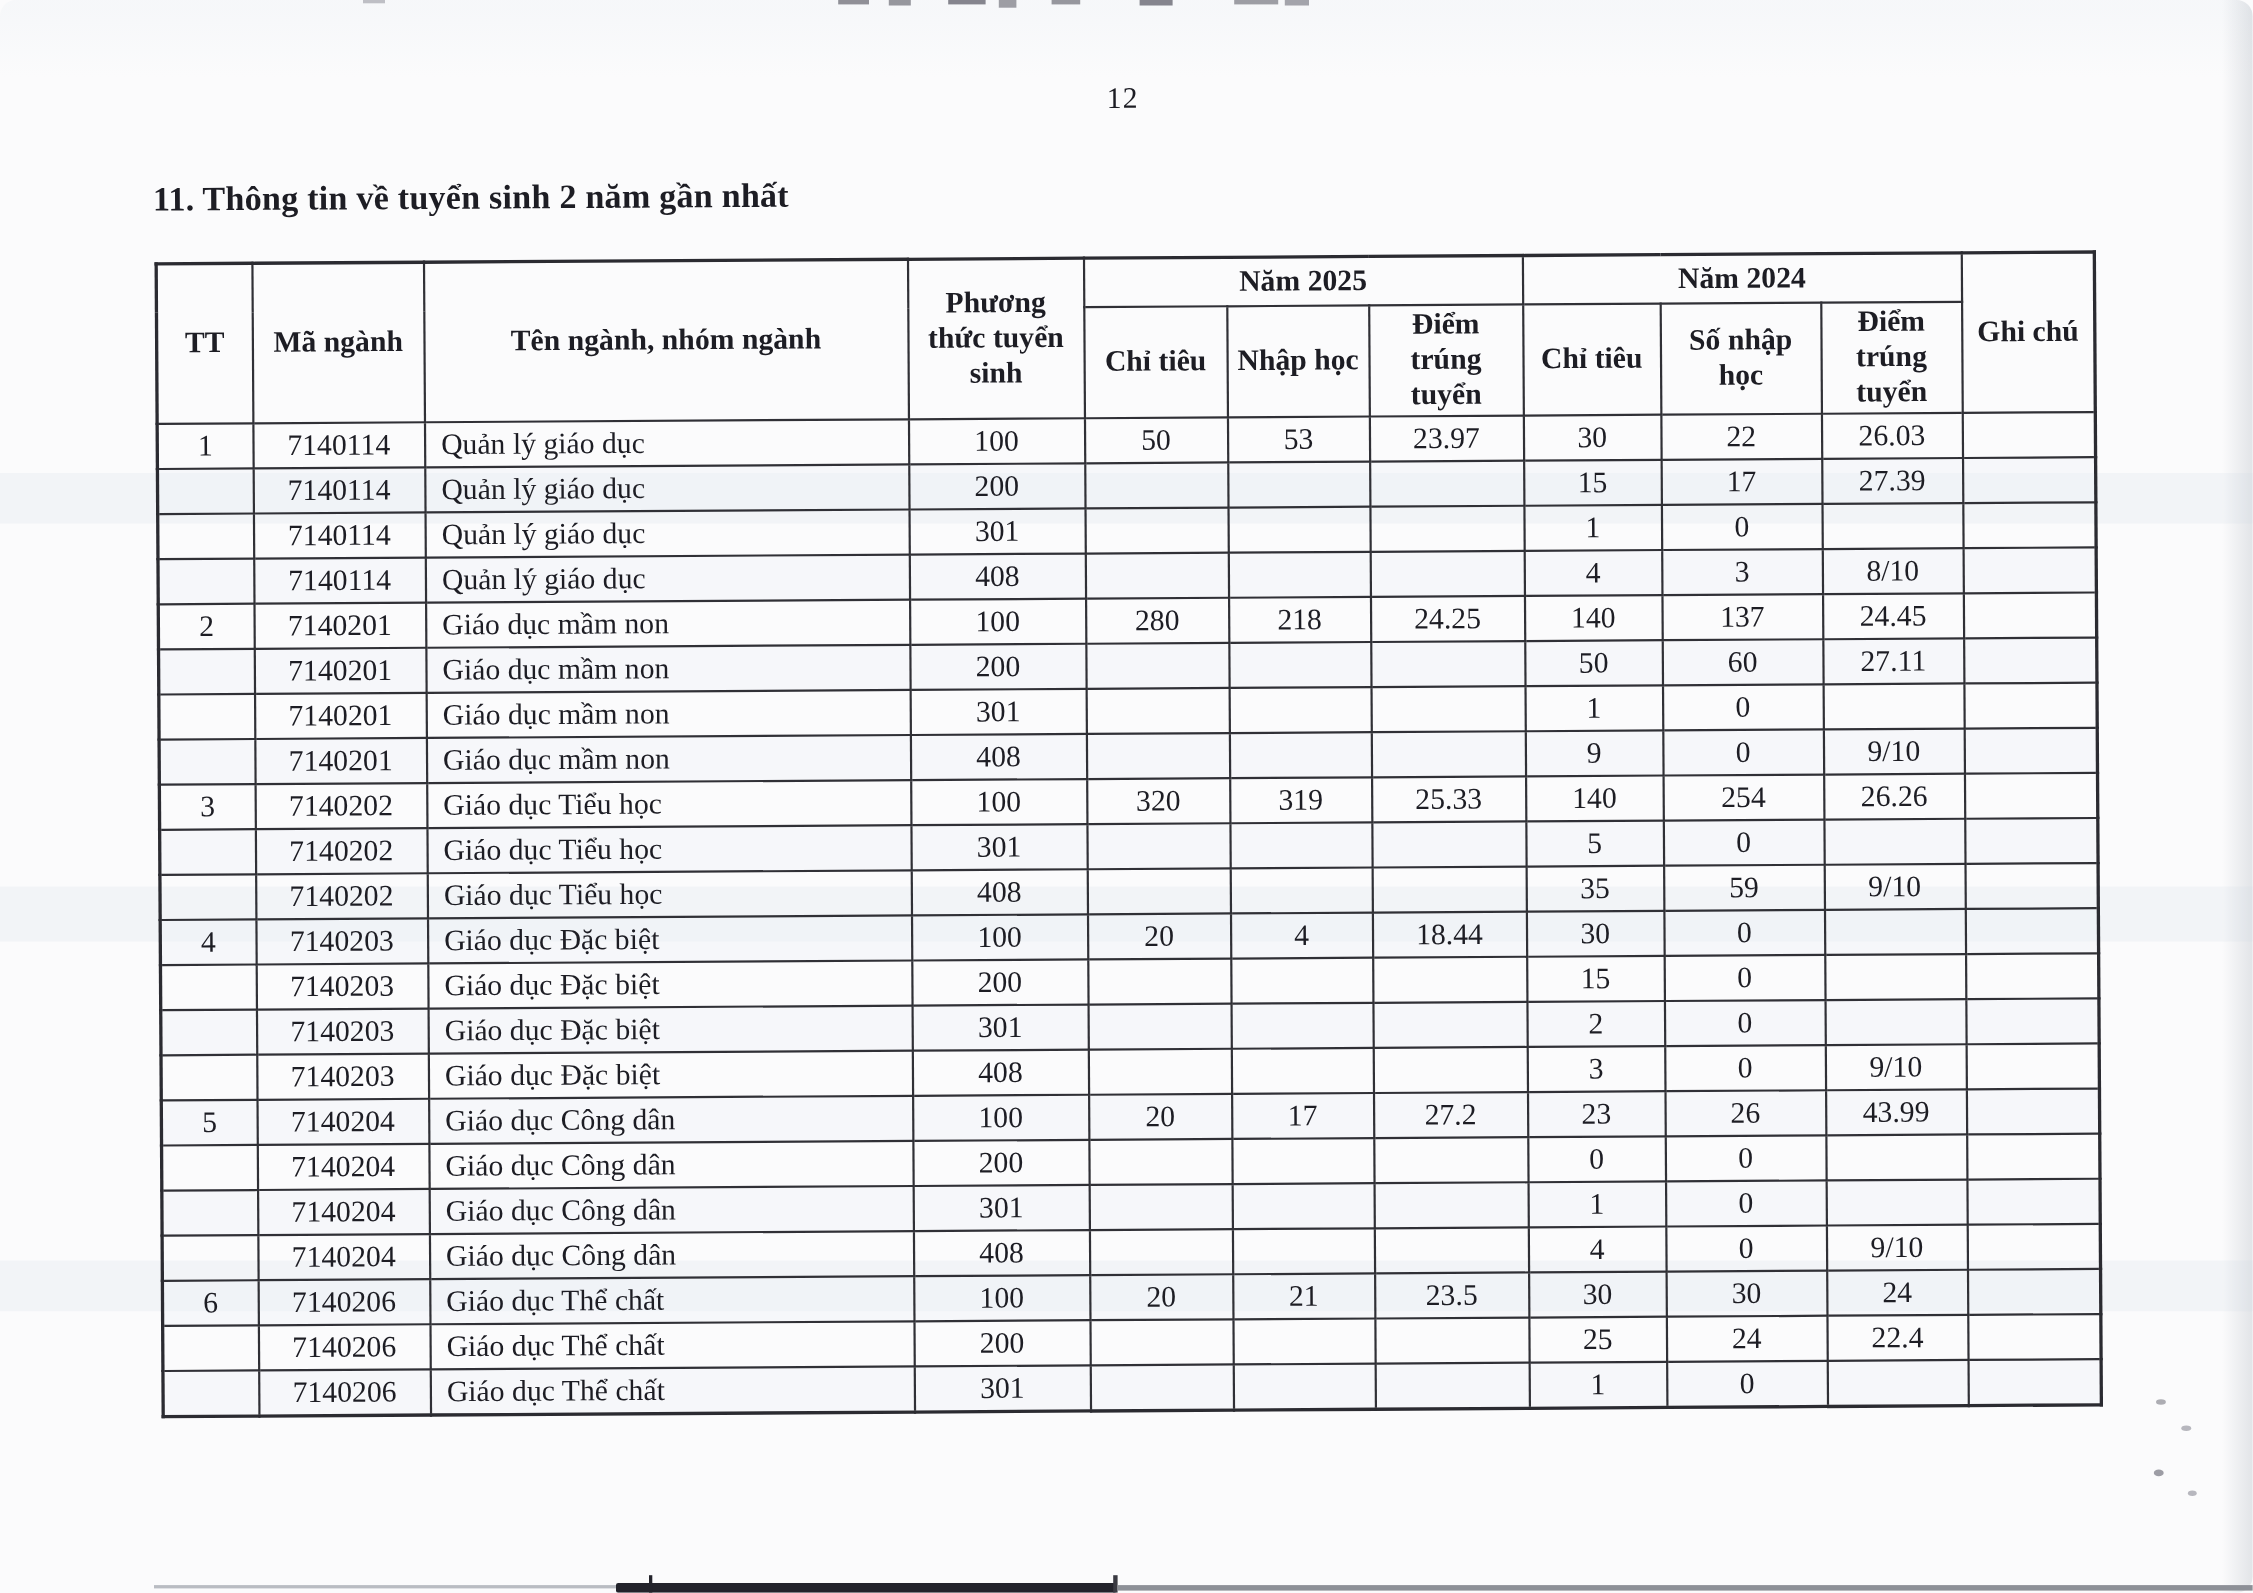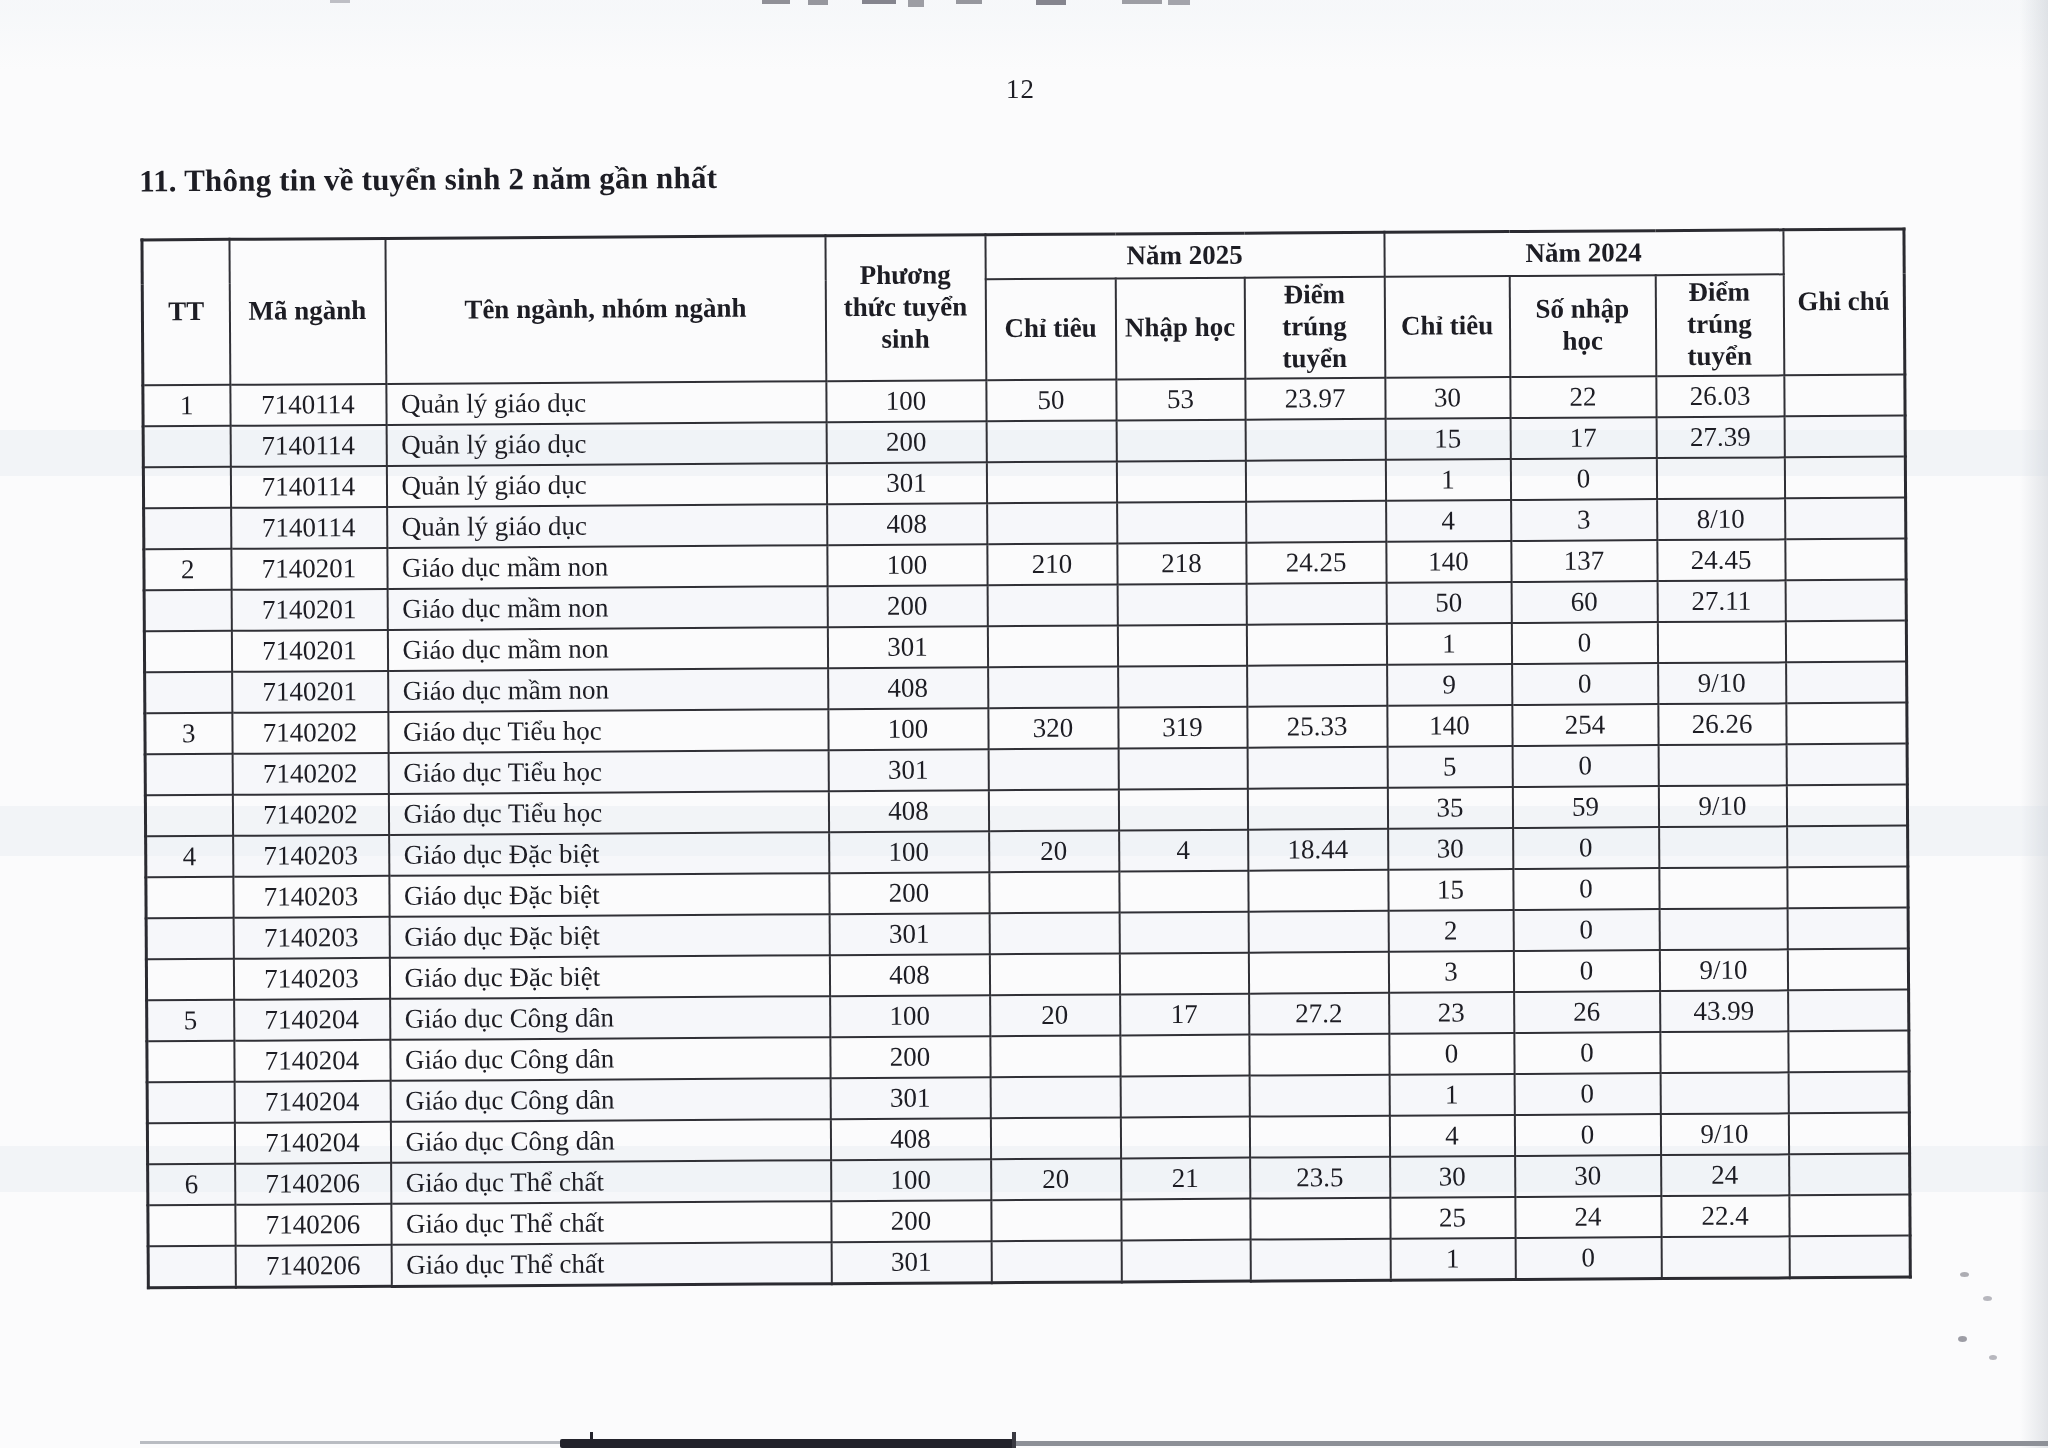--- a/index.html
+++ b/index.html
@@ -9,20 +9,21 @@
     background: #fbfbfc;
     font-family: "Liberation Serif", "DejaVu Serif", serif;
     color: #1d1d24;
   }
   .page {
     position: absolute; inset: 0;
     background:
       linear-gradient(90deg, rgba(160,168,178,0) 0 2020px, rgba(160,168,178,.28) 2048px),
       linear-gradient(180deg, rgba(235,240,244,.30) 0 10px, rgba(252,252,253,0) 70px),
       #fbfbfc;
+    border-radius: 15px;
   }
   .scan-band {
     position: absolute; left: 0; width: 100%;
     background: rgba(205,217,229,.18); pointer-events: none;
   }
   .content {
     position: absolute; inset: 0;
     transform: rotate(-0.35deg);
     transform-origin: 50% 45%;
   }
@@ -157,21 +158,21 @@
             <td class="c-ct_2024">4</td>
             <td class="c-nh_2024">3</td>
             <td class="c-diem_2024">8/10</td>
             <td class="c-ghi_chu"></td>
           </tr>
           <tr>
             <td class="c-tt">2</td>
             <td class="c-ma_nganh">7140201</td>
             <td class="c-ten_nganh">Giáo dục mầm non</td>
             <td class="c-phuong_thuc">100</td>
-            <td class="c-ct_2025">210</td>
+            <td class="c-ct_2025">280</td>
             <td class="c-nh_2025">218</td>
             <td class="c-diem_2025">24.25</td>
             <td class="c-ct_2024">140</td>
             <td class="c-nh_2024">137</td>
             <td class="c-diem_2024">24.45</td>
             <td class="c-ghi_chu"></td>
           </tr>
           <tr>
             <td class="c-tt"></td>
             <td class="c-ma_nganh">7140201</td>

